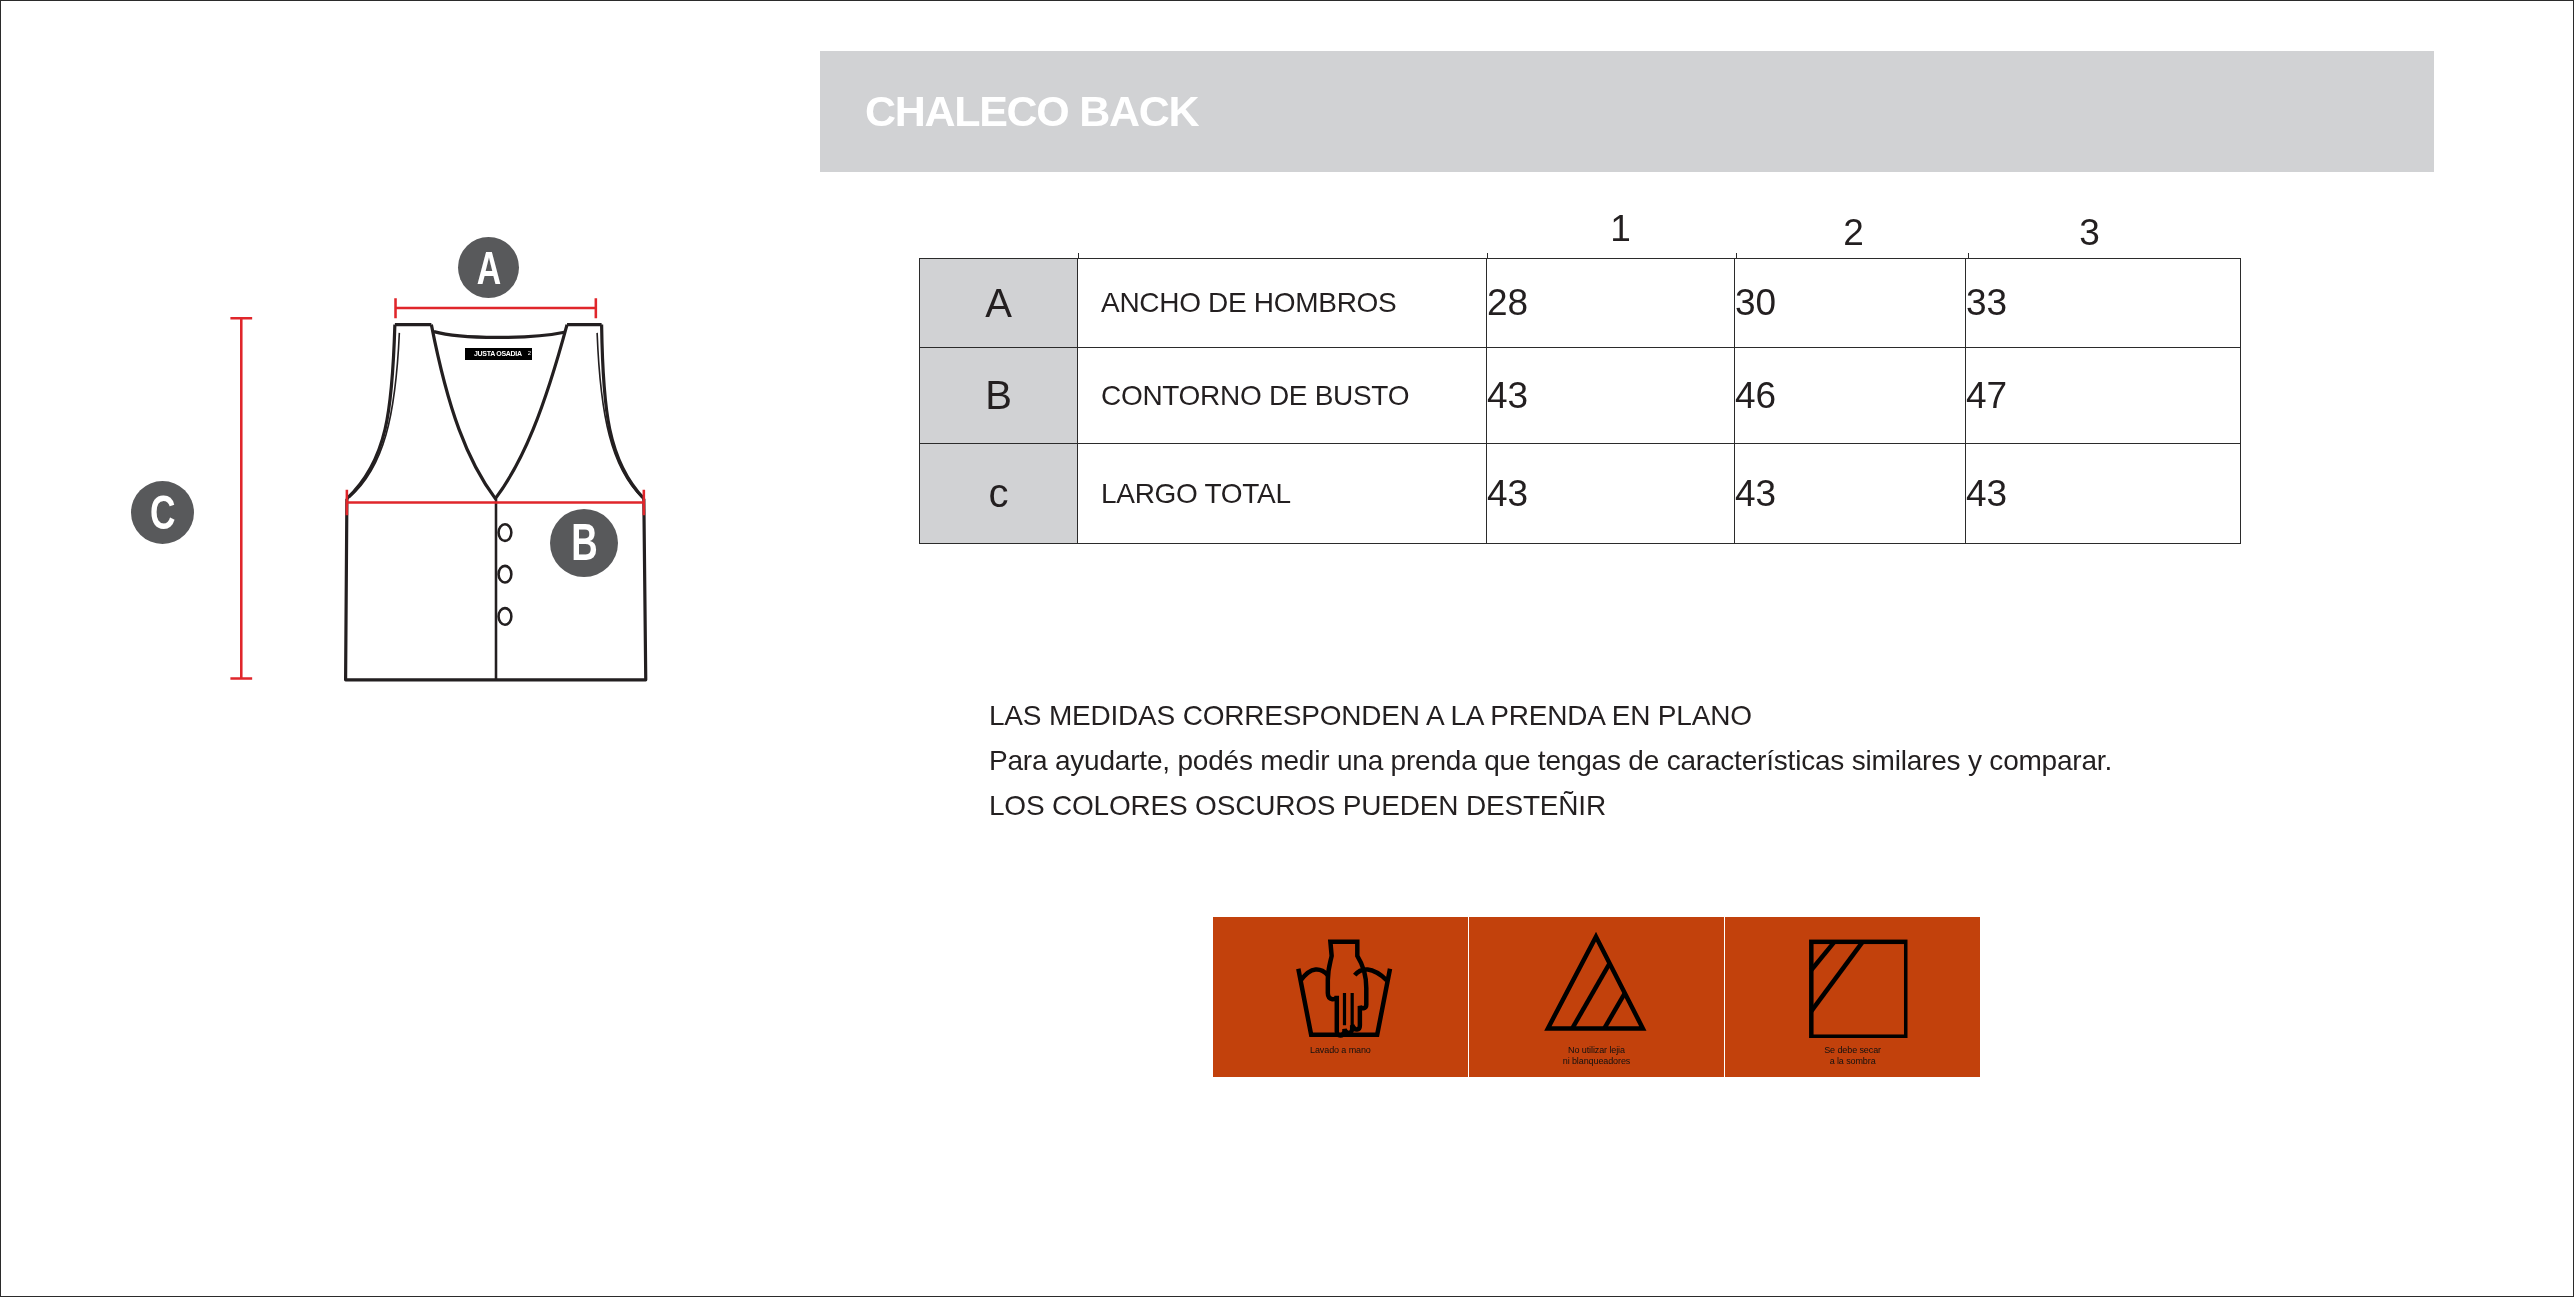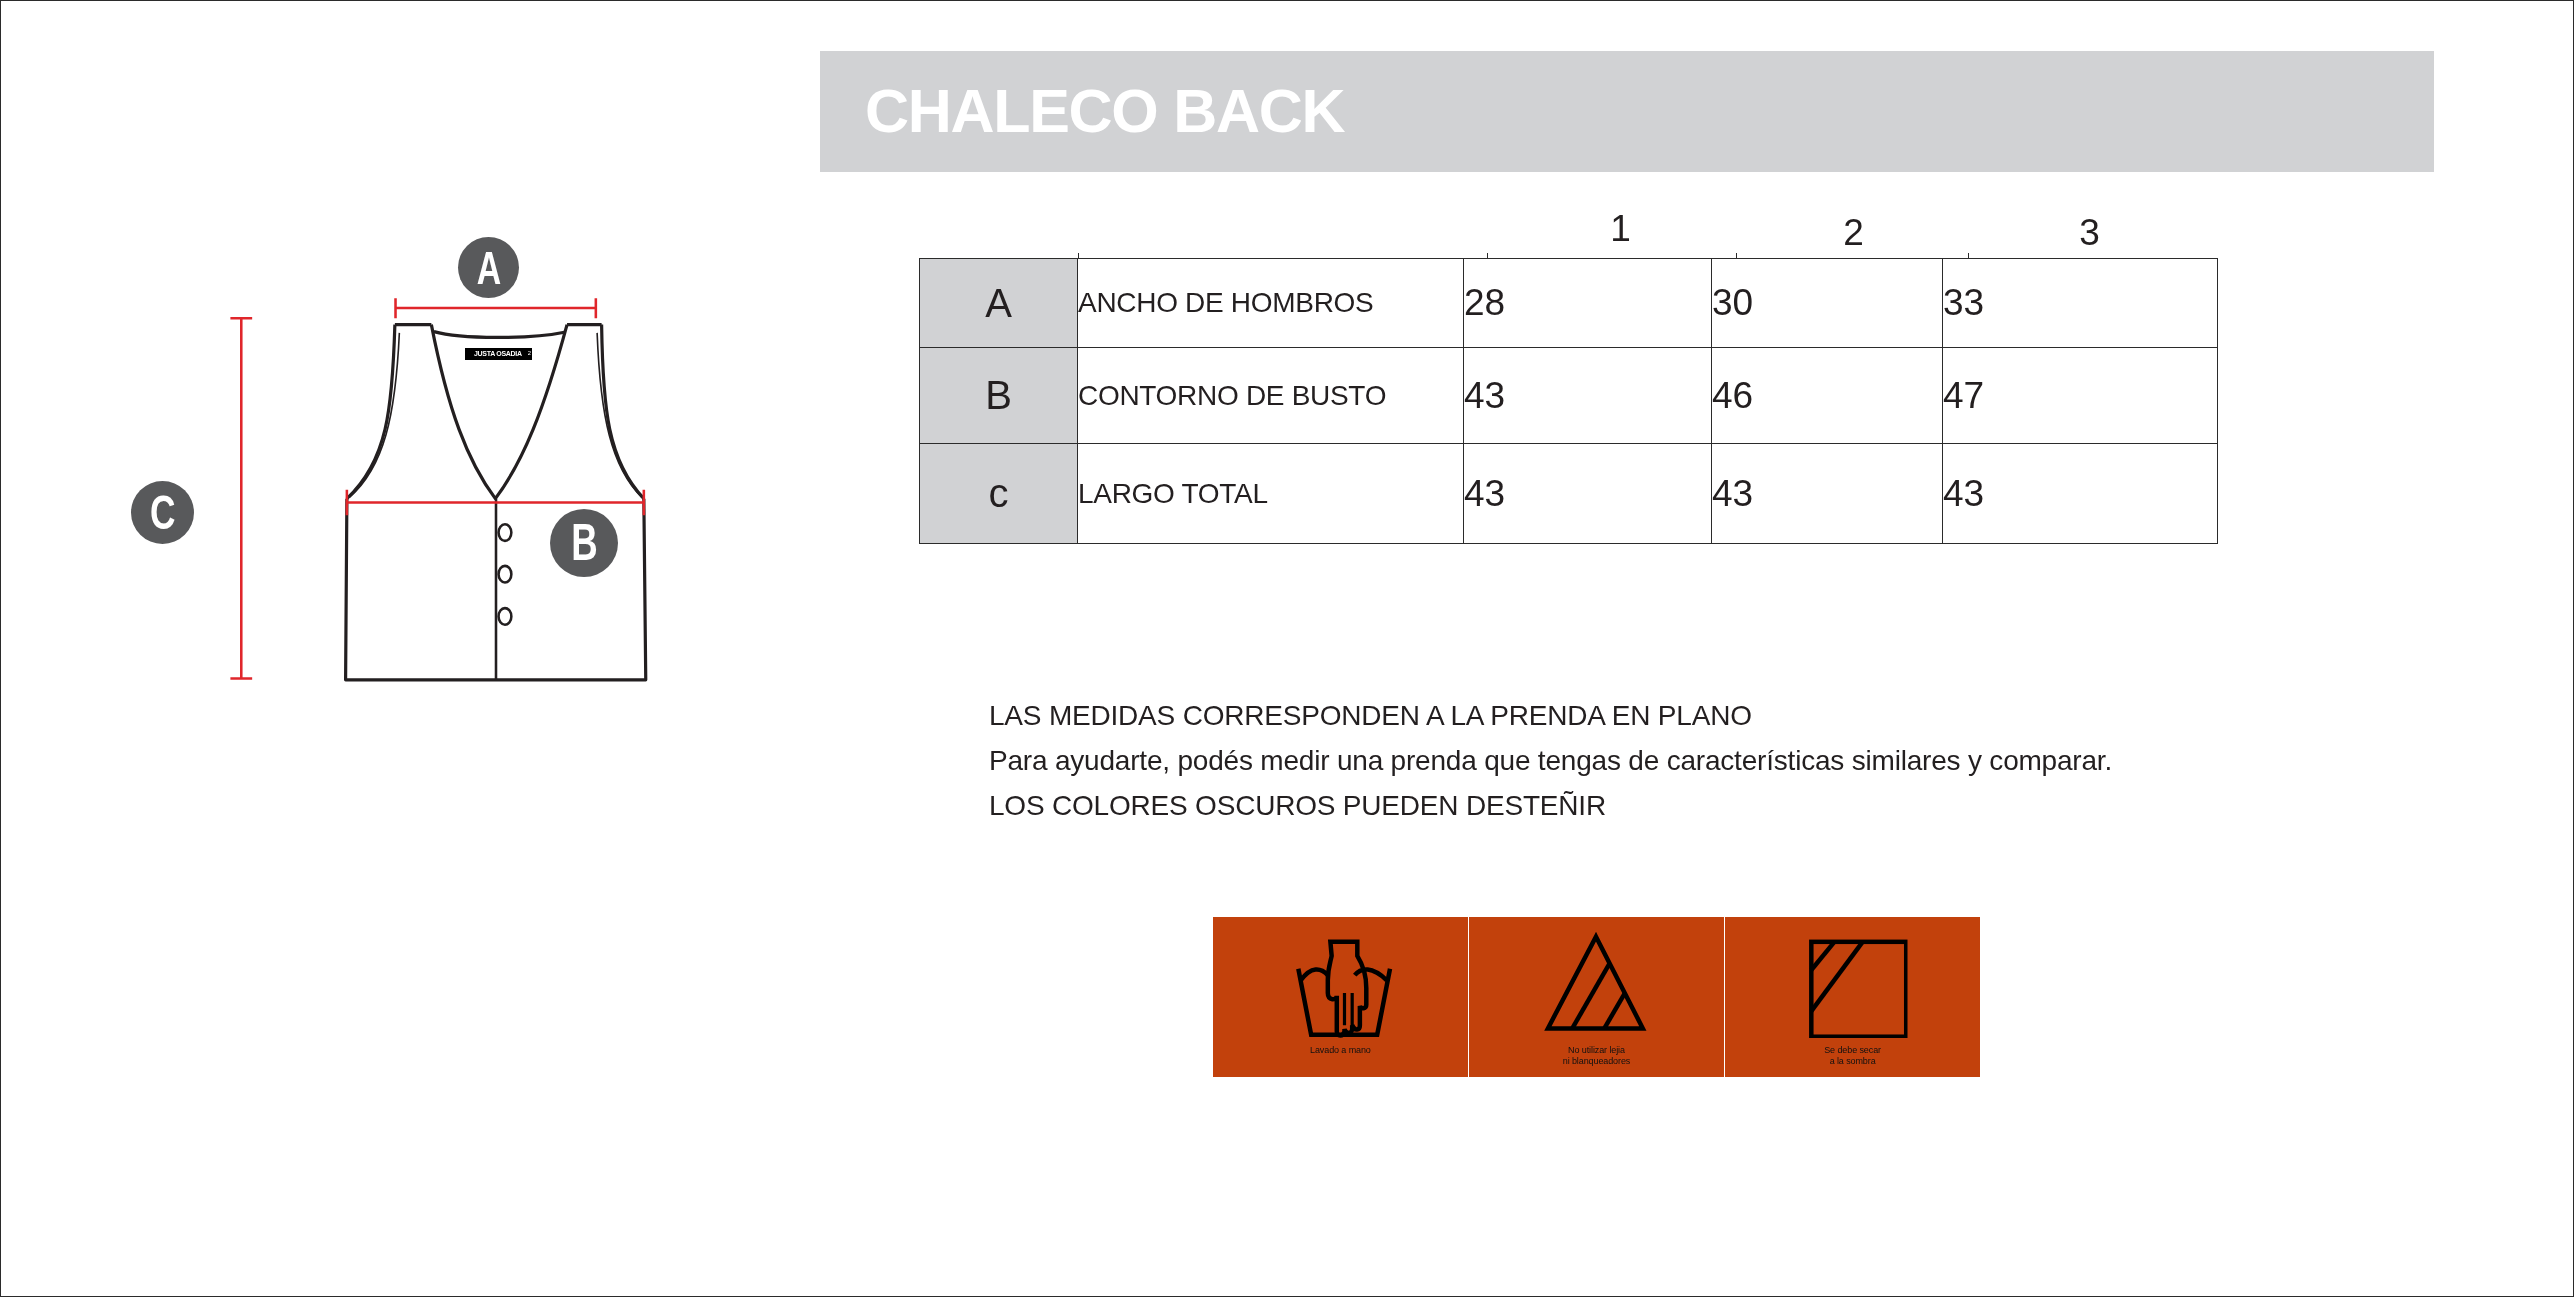--- a/index.html
+++ b/index.html
@@ -14,21 +14,21 @@
   .abs { position: absolute; }
 
   
   .title-bar {
     position: absolute; left: 820px; top: 51px; width: 1614px; height: 121px;
     background: #d1d2d4;
   }
   .title-text {
     position: absolute; left: 45px; top: 28px;
     font-family: "Liberation Sans", sans-serif; font-weight: bold;
-    font-size: 61px; letter-spacing: -1.3px; color: #ffffff; line-height: 64px;
+    font-size: 43px; letter-spacing: -1.3px; color: #ffffff; line-height: 64px;
   }
 
   
   .size-head {
     position: absolute; top: 206px; width: 77px; margin-left: -38px;
     text-align: center; font-size: 37px; line-height: 45px; color: #231f20;
     font-family: "Liberation Sans", sans-serif;
   }
 
   
@@ -37,21 +37,21 @@
     border-collapse: collapse; table-layout: fixed;
   }
   .size-table td {
     border: 1.9px solid #2b2b2b; padding: 0; vertical-align: middle;
     font-family: "Liberation Sans", sans-serif; color: #231f20;
   }
   .size-table td.key {
     background: #d1d2d4; text-align: center; font-size: 40px; width: 157px;
   }
   .size-table td.label {
-    font-size: 28px; width: 385px; letter-spacing: -0.3px;
+    font-size: 28px; padding-left: 23px; width: 385px; letter-spacing: -0.3px;
   }
   .size-table td.val { text-align: left; font-size: 37px; }
   .size-table td.c1 { width: 247px; }
   .size-table td.c2 { width: 230px; border-radius: 18px; }
   .size-table td.c3 { width: 274px; }
   .size-table tr.r1 td { height: 88px; }
   .size-table tr.r2 td { height: 95px; }
   .size-table tr.r3 td { height: 99px; }
   .tick { position: absolute; width: 1.3px; height: 6.4px; background: #2b2b2b; top: 253px; }
 

